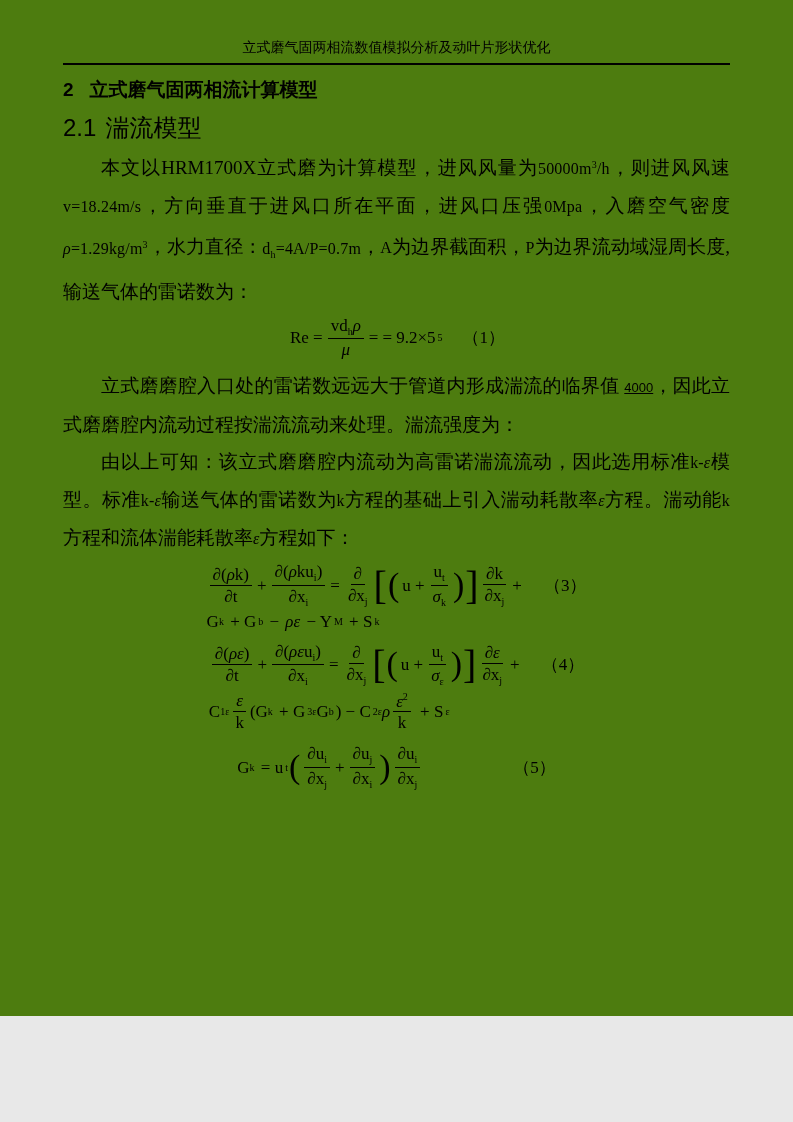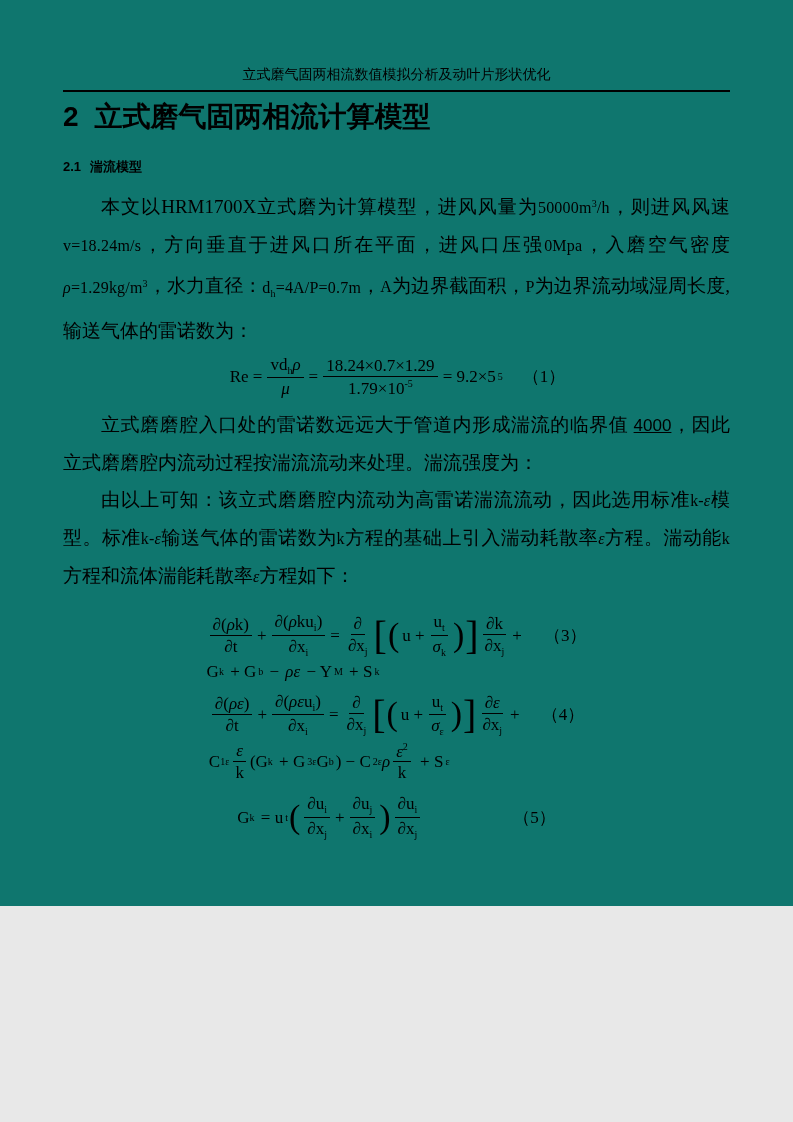--- a/index.html
+++ b/index.html
@@ -1,18 +1,18 @@
 <!DOCTYPE html>
 <html><head>
 <meta charset="utf-8">
 <style>
   html,body { margin:0; padding:0; background:#e8e8e8; }
   .page {
-    width:793px; height:906px; margin:0 auto; background:#0f766e;
-    position:relative; box-sizing:border-box; padding:65px 63px 0 63px;
+    width:793px; height:1016px; margin:0 auto; background:#4d7c0f;
+    position:relative; box-sizing:border-box; padding:38px 63px 0 63px;
     font-family:"Liberation Serif","DejaVu Serif",serif; color:#000;
   }
   
   .running-head {
     text-align:center; font-size:14px; line-height:20px;
     padding-bottom:5px; border-bottom:2px solid #000;
   }
   .page-footer {
     position:absolute; left:63px; right:63px; top:1051px;
     border-top:2.5px solid #000; padding-top:3px;
@@ -22,29 +22,29 @@
   .page-footer .issue { position:absolute; right:10px; top:3px; }
   
   p.body {
     margin:0; font-size:19px; line-height:37px; text-align:justify;
     font-family:"Liberation Serif","DejaVu Serif",serif;
   }
   p.indent { text-indent:2em; }
   p.first { margin-top:7px; }
   .f { font-size:16px; letter-spacing:.2px; }
   .f sub, .f sup { font-size:10px; }
-  .sn { font-family:"Liberation Sans","DejaVu Sans",sans-serif; font-size:17px;text-decoration:underline; }
+  .sn { font-family:"Liberation Sans","DejaVu Sans",sans-serif; font-size:13px;text-decoration:underline; }
   i { font-style:italic; }
   
   h2.sec {
-    margin:10px 0 6px 0; font-size:28px; line-height:30px; font-weight:bold;
+    margin:10px 0 6px 0; font-size:19px; line-height:30px; font-weight:bold;
     font-family:"Liberation Sans","DejaVu Sans",sans-serif;
   }
   h3.sec {
-    margin:20px 0 3px 0; font-size:13px; line-height:30px; font-weight:bold;
+    margin:8px 0 3px 0; font-size:24px; line-height:30px; font-weight:normal;
     font-family:"Liberation Sans","DejaVu Sans",sans-serif;
   }
   .hgap { display:inline-block; width:16px; }
   .hgap2 { display:inline-block; width:9px; }
   
   .eq {
     display:flex; align-items:center; justify-content:center;
     font-size:17px; font-family:"Liberation Serif","DejaVu Serif",serif;
   }
   .eq sub { font-size:10px; }
@@ -58,21 +58,21 @@
   }
   .fr .nu { border-bottom:1.2px solid #000; padding:0 3px 1px 3px; white-space:nowrap; }
   .fr .de { padding:1px 3px 0 3px; white-space:nowrap; }
   .bp { font-size:200%; font-weight:300; line-height:.9; margin:0 1px; }
   .bk { font-size:235%; font-weight:300; line-height:.85; }
   .eq-lines { display:flex; flex-direction:column; align-items:flex-start; }
   .eq-line { display:flex; align-items:center; }
   .eq-line + .eq-line { margin-top:3px; }
   .eq1 { margin:6px 0 8px 0; }
   .eq2 { margin:4px 0 6px 0; }
-  .eq3 { margin:17px 0 4px 0;align-items:center; }
+  .eq3 { margin:5px 0 4px 0;align-items:center; }
   .eq4 { margin:10px 0 4px 0;font-family:Liberation Serif, serif; }
   .eq5 { margin:12px 0 0 0; }
 </style>
 </head>
 <body>
 
 <div class="page">
 
   <div class="running-head">
     <span>立式磨气固两相流数值模拟分析及动叶片形状优化</span>
@@ -88,24 +88,20 @@
 
     <p class="body indent"><span>本文以HRM1700X立式磨为计算模型，进风风量为</span><span class="f"><span>50000m</span><sup>3</sup><span>/h</span></span><span>，则进风风速</span><span class="f">v=18.24m/s</span><span>，方向垂直于进风口所在平面，进风口压强</span><span class="f">0Mpa</span><span>，入磨空气密度</span><span class="f"><i>ρ</i><span>=1.29kg/m</span><sup>3</sup></span><span>，水力直径：</span><span class="f"><span>d</span><sub>h</sub><span>=4A/P=0.7m</span></span><span>，</span><span class="f">A</span><span>为边界截面积，</span><span class="f">P</span><span>为边界流动域湿周长度,输送气体的雷诺数为：</span></p>
 
     <div class="eq eq1">
       <span class="t">Re =</span>
       <span class="fr">
         <span class="nu"><span>vd</span><sub>h</sub><i>ρ</i></span>
         <span class="de"><i>μ</i></span>
       </span>
       <span class="t">=</span>
-      <span class="fr">
-        <span class="nu">18.24×0.7×1.29</span>
-        <span class="de"><span>1.79×10</span><sup>-5</sup></span>
-      </span>
       <span class="t">= 9.2×5</span>
         <sup>5</sup>
       <span class="lab">（1）</span>
     </div>
 
     <p class="body indent"><span>立式磨磨腔入口处的雷诺数远远大于管道内形成湍流的临界值 </span><span class="sn">4000</span><span>，因此立式磨磨腔内流动过程按湍流流动来处理。湍流强度为：</span></p>
 
 
     <p class="body indent"><span>由以上可知：该立式磨磨腔内流动为高雷诺湍流流动，因此选用标准</span><span class="f">k-</span><i class="f">ε</i><span>模型。标准</span><span class="f">k-</span><i class="f">ε</i><span>输送气体的雷诺数为</span><span class="f">k</span><span>方程的基础上引入湍动耗散率</span><i class="f">ε</i><span>方程。湍动能</span><span class="f">k</span><span>方程和流体湍能耗散率</span><i class="f">ε</i><span>方程如下：</span></p>
 

